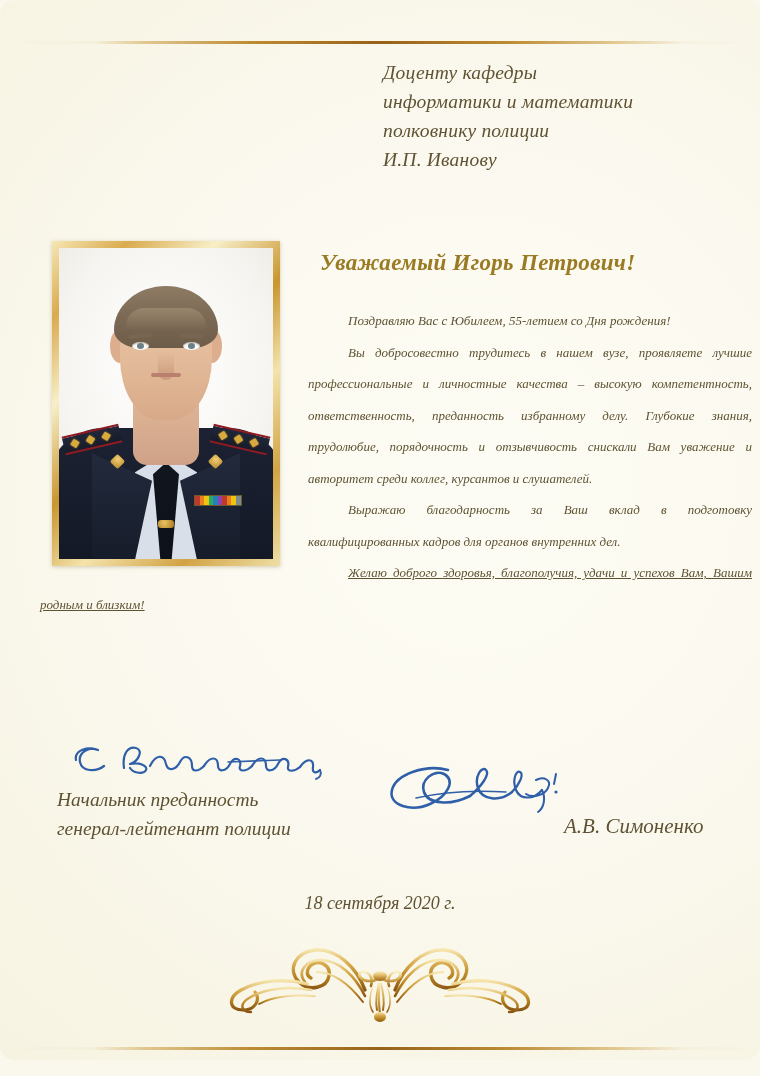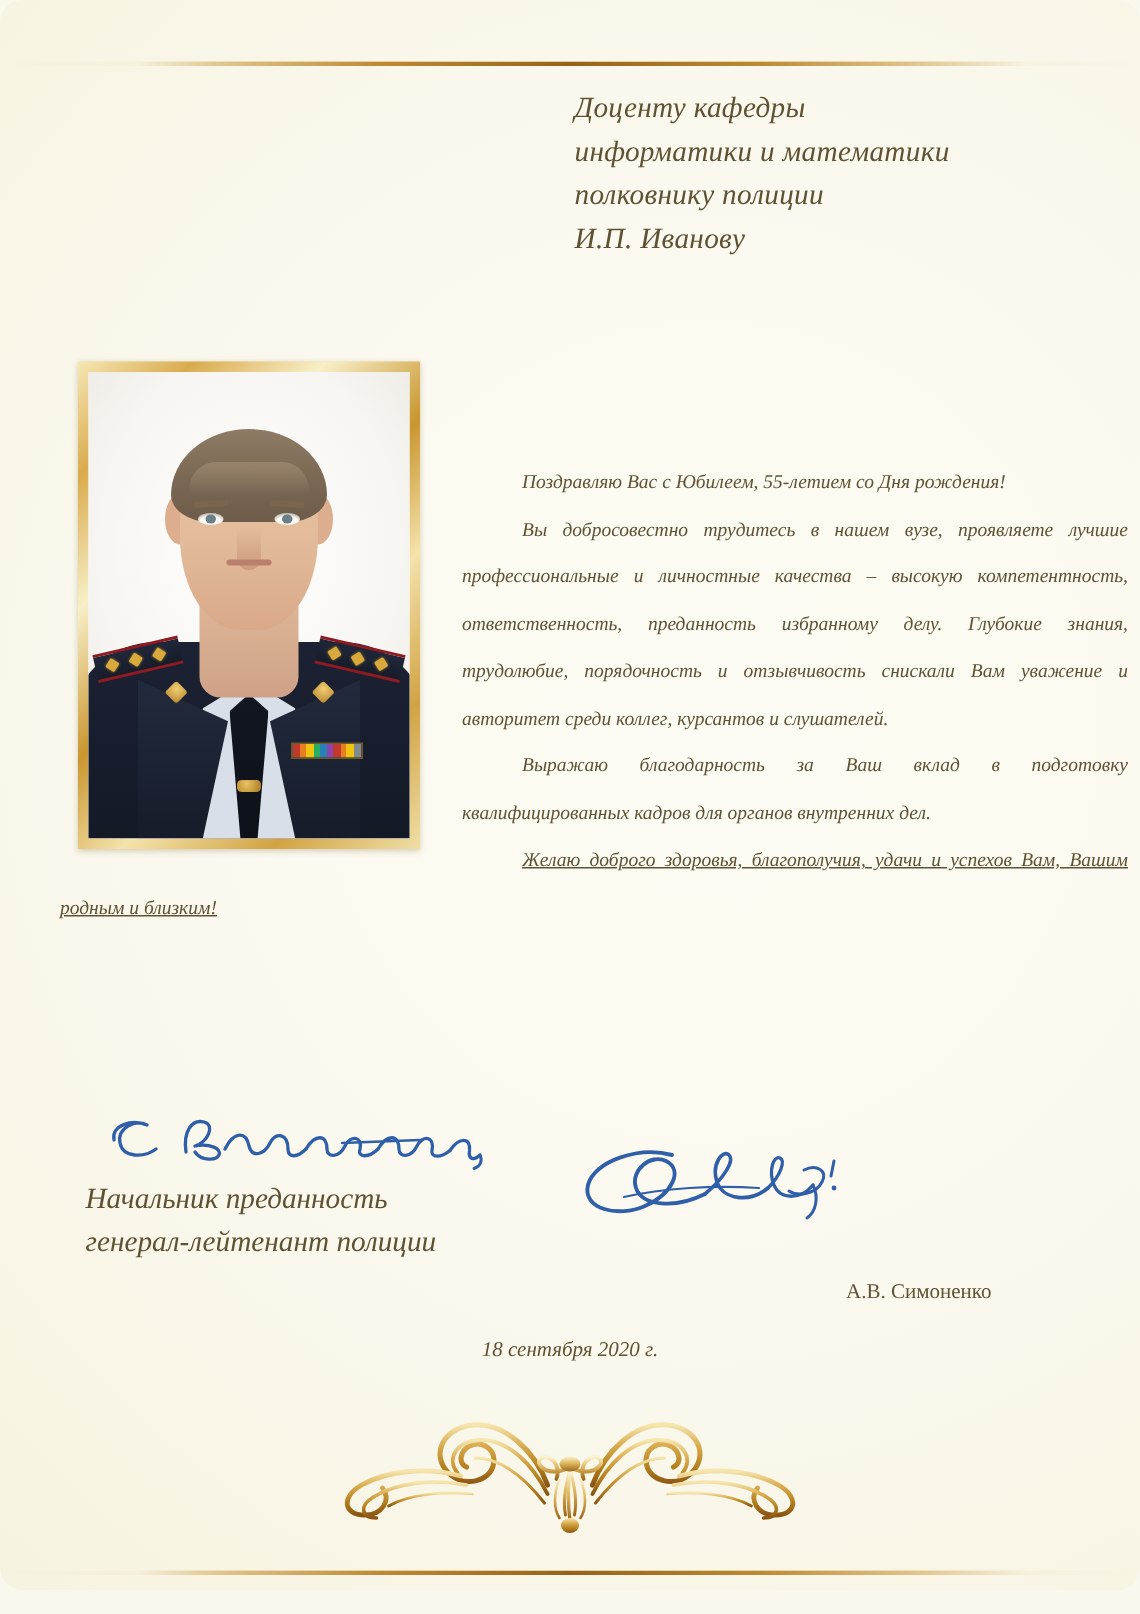--- a/index.html
+++ b/index.html
@@ -274,24 +274,24 @@
     font-style: italic;
     font-size: 19.5px;
     line-height: 29px;
     color: #5f5233;
     white-space: nowrap;
   }
   .sig-name {
     position: absolute;
     left: 564px;
     top: 814px;
-    font-size: 14px;
+    font-style: italic;
+    font-size: 21px;
     color: #5f5233;
     white-space: nowrap;
-    margin-top: 40px;
   }
   .hand-regards {
     position: absolute;
     left: 68px;
     top: 740px;
     width: 280px;
     height: 42px;
     color: #2f5fa8;
   }
   .hand-signature {
@@ -303,21 +303,21 @@
     color: #2f5fa8;
   }
 
   .date {
     position: absolute;
     left: 0;
     top: 893px;
     width: 760px;
     text-align: center;
     font-style: italic;
-    font-size: 14px;
+    font-size: 18px;
     color: #5f5233;
   }
 
   
   .flourish {
     position: absolute;
     left: 50%;
     top: 938px;
     width: 330px;
     height: 86px;
@@ -331,20 +331,21 @@
 
   <div class="rule rule-top"></div>
 
   <div class="addressee">
     <div>Доценту кафедры</div>
     <div>информатики и математики</div>
     <div>полковнику полиции</div>
     <div>И.П. Иванову</div>
   </div>
 
+  <div class="salutation">Уважаемый Игорь Петрович!</div>
 
   <div class="photo-frame">
     <div class="photo-inner">
       <div class="portrait">
         <div class="p-bg"></div>
         <div class="p-shoulders"></div>
         <div class="p-shirt"></div>
         <div class="p-lapel-l"></div>
         <div class="p-lapel-r"></div>
         <div class="p-tie"></div>

